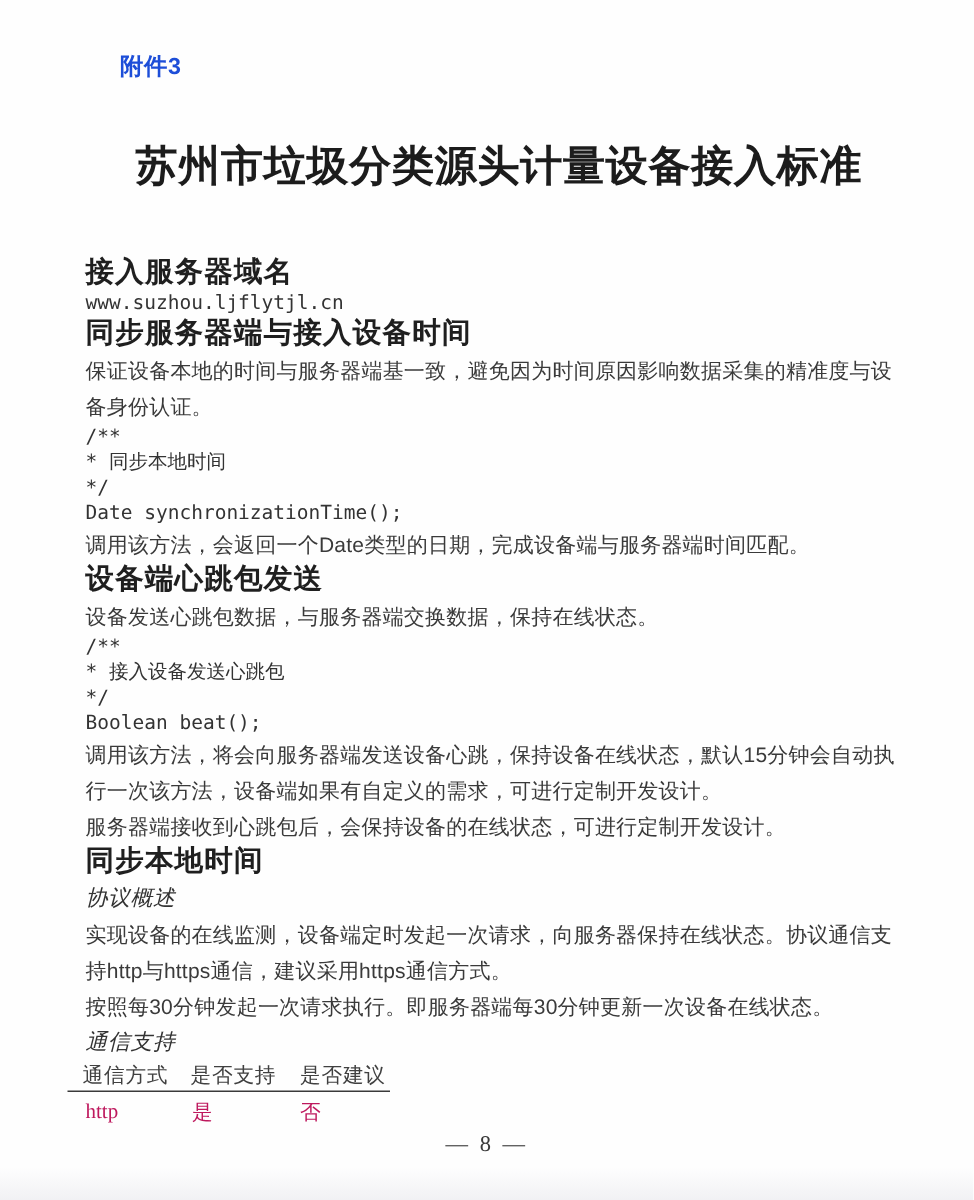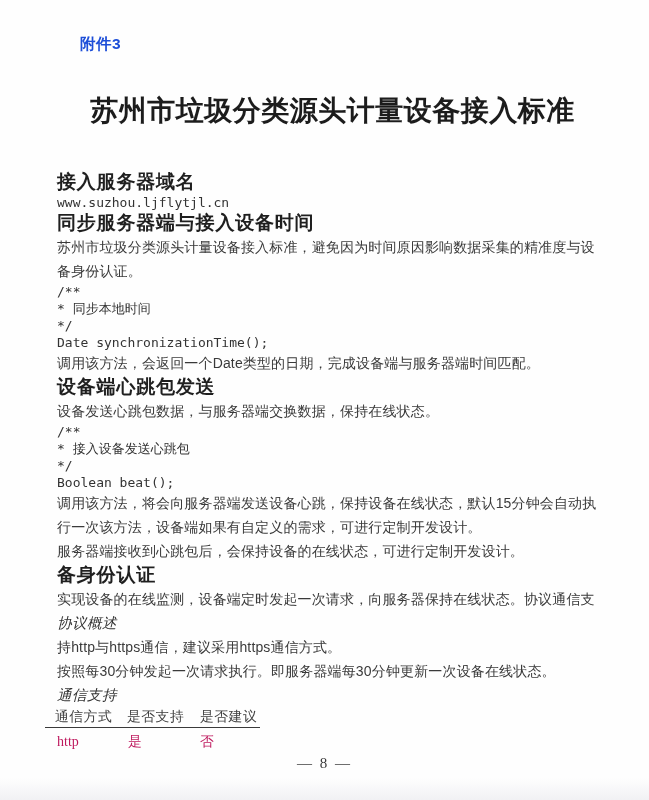--- a/index.html
+++ b/index.html
@@ -65,39 +65,39 @@
 <div class="page">
 
   <div class="attachment-label">附件3</div>
 
   <div class="doc-title">苏州市垃圾分类源头计量设备接入标准</div>
 
   <div class="content">
     <div class="ln t-heading">接入服务器域名</div>
     <div class="ln t-code">www.suzhou.ljflytjl.cn</div>
     <div class="ln t-heading">同步服务器端与接入设备时间</div>
-    <div class="ln t-body">苏州市垃圾分类源头计量设备接入标准，避免因为时间原因影响数据采集的精准度与设</div>
+    <div class="ln t-body">保证设备本地的时间与服务器端基一致，避免因为时间原因影响数据采集的精准度与设</div>
     <div class="ln t-body">备身份认证。</div>
     <div class="ln t-code">/**</div>
     <div class="ln t-code">* 同步本地时间</div>
     <div class="ln t-code">*/</div>
     <div class="ln t-code">Date synchronizationTime();</div>
     <div class="ln t-body">调用该方法，会返回一个Date类型的日期，完成设备端与服务器端时间匹配。</div>
     <div class="ln t-heading">设备端心跳包发送</div>
     <div class="ln t-body">设备发送心跳包数据，与服务器端交换数据，保持在线状态。</div>
     <div class="ln t-code">/**</div>
     <div class="ln t-code">* 接入设备发送心跳包</div>
     <div class="ln t-code">*/</div>
     <div class="ln t-code">Boolean beat();</div>
     <div class="ln t-body">调用该方法，将会向服务器端发送设备心跳，保持设备在线状态，默认15分钟会自动执</div>
     <div class="ln t-body">行一次该方法，设备端如果有自定义的需求，可进行定制开发设计。</div>
     <div class="ln t-body">服务器端接收到心跳包后，会保持设备的在线状态，可进行定制开发设计。</div>
-    <div class="ln t-heading">备身份认证</div>
+    <div class="ln t-heading">同步本地时间</div>
+    <div class="ln t-italic">协议概述</div>
     <div class="ln t-body">实现设备的在线监测，设备端定时发起一次请求，向服务器保持在线状态。协议通信支</div>
-    <div class="ln t-italic">协议概述</div>
     <div class="ln t-body">持http与https通信，建议采用https通信方式。</div>
     <div class="ln t-body">按照每30分钟发起一次请求执行。即服务器端每30分钟更新一次设备在线状态。</div>
     <div class="ln t-italic">通信支持</div>
 
     <div class="comm-table">
       <div class="thead">
         <div class="cell c1">通信方式</div>
         <div class="cell c2">是否支持</div>
         <div class="cell c3">是否建议</div>
       </div>

